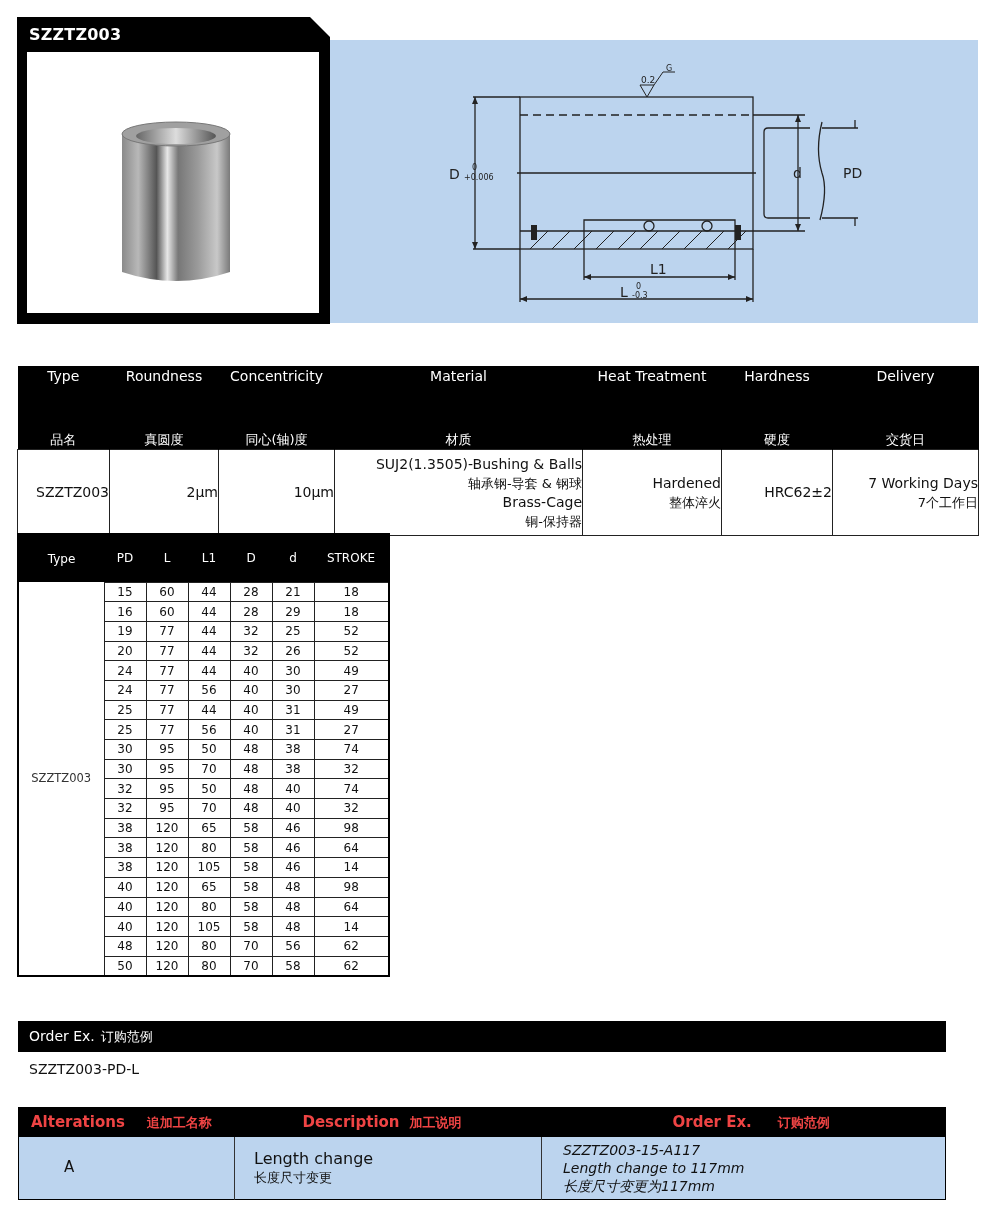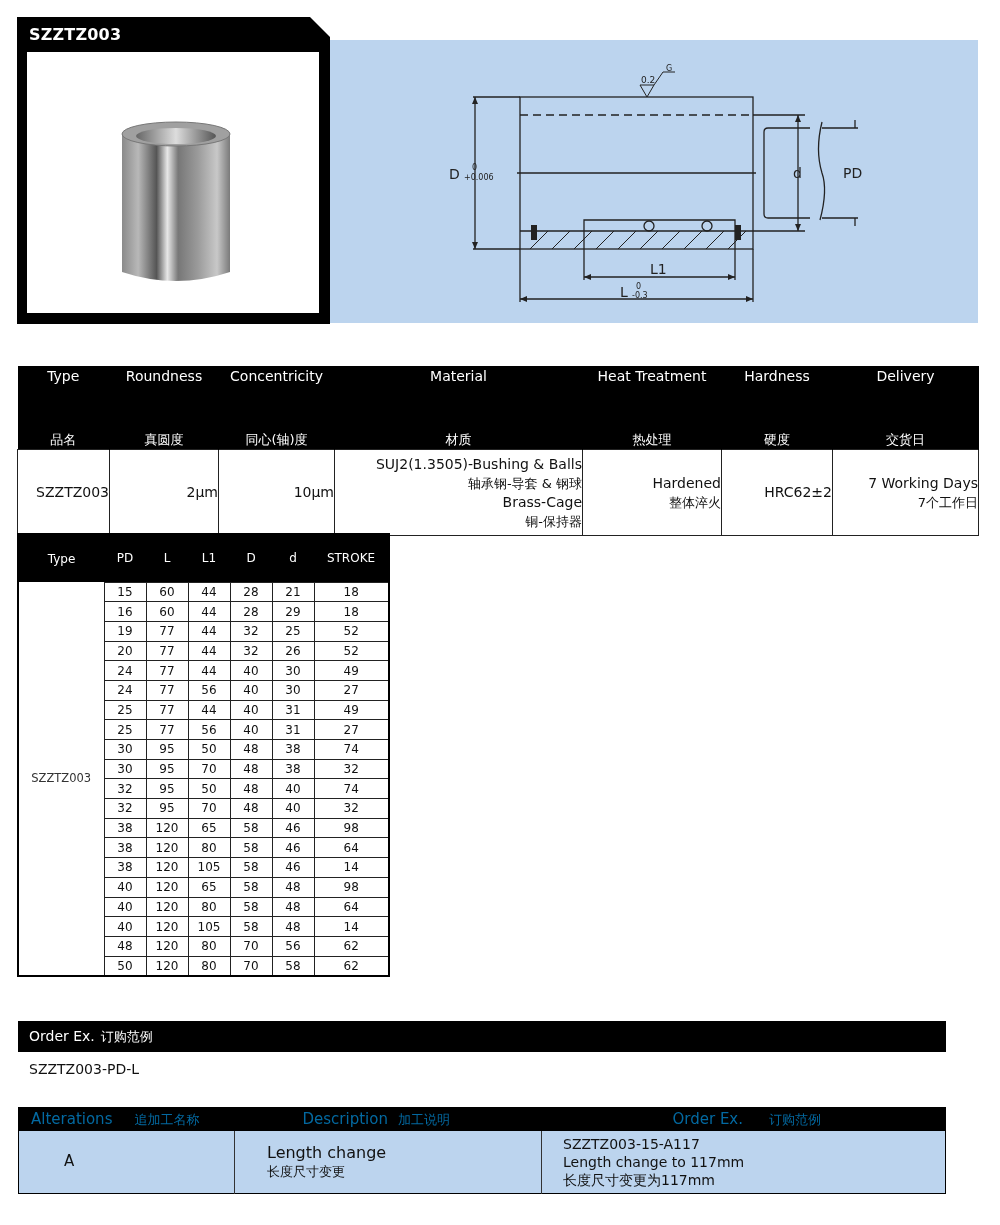--- a/index.html
+++ b/index.html
@@ -26,25 +26,25 @@
   .dims th { background: #000; color: #fff; font-weight: normal; font-size: 12px; height: 48px; text-align: center; }
   .dims td { font-size: 12px; text-align: center; height: 19.7px; line-height: 18px; border: 1.5px solid #222; }
   .dims td.type-cell { border: none; border-right: 1.5px solid #222; font-size: 11.5px; color: #333; background: #fff; }
 
   
   .order-bar { position: absolute; left: 18px; top: 1021px; width: 928px; height: 31px; background: #000; color: #fff; padding-left: 11px; line-height: 31px; font-size: 14px; }
   .order-bar .zh { font-size: 13px; margin-left: 6px; }
   .order-code { position: absolute; left: 18px; top: 1061px; font-size: 14px; margin-left: 11px; }
 
   .alt { position: absolute; left: 18px; top: 1107px; width: 928px; border: 1.5px solid #000; }
-  .alt th { background: #000; color: #0369a1; font-weight: normal; font-size: 15px; height: 23px; }
+  .alt th { background: #000; color: #ef4444; font-weight: bold; font-size: 15px; height: 29px; }
   .alt th .zh { font-size: 13px; }
   .alt td { background: #bcd4ee; height: 63px; font-size: 15px; line-height: 19px; border-right: 1.5px solid #333; vertical-align: middle; }
   .alt td .zh { font-size: 13px; display: block; }
-  .alt td:last-child { border-right: none; }
+  .alt td:last-child { border-right: none; font-style: italic; }
 </style>
 </head>
 <body>
 
 <div class="card">
   <div class="card-title">SZZTZ003</div>
   <div class="card-photo">
     <svg class="bushing" viewBox="0 0 112 166">
       <defs>
         <linearGradient id="metal" x1="0" x2="1" y1="0" y2="0">
@@ -380,21 +380,21 @@
         <span>Description</span><span class="zh" style="margin-left:10px">加工说明</span>
       </th>
       <th style="text-align:left;padding-left:131px">
         <span>Order Ex.</span><span class="zh" style="margin-left:26px">订购范例</span>
       </th>
     </tr>
   </thead>
   <tbody>
     <tr>
       <td style="padding-left:45px">A</td>
-      <td style="padding-left:32px">
+      <td style="padding-left:19px">
         <span style="display:block;font-size:16px">Length change</span>
         <span class="zh">长度尺寸变更</span>
       </td>
       <td style="padding-left:21px;font-size:14px;line-height:18px">
         <span style="display:block">SZZTZ003-15-A117</span>
         <span style="display:block">Length change to 117mm</span>
         <span style="display:block">长度尺寸变更为117mm</span>
       </td>
     </tr>
   </tbody>

